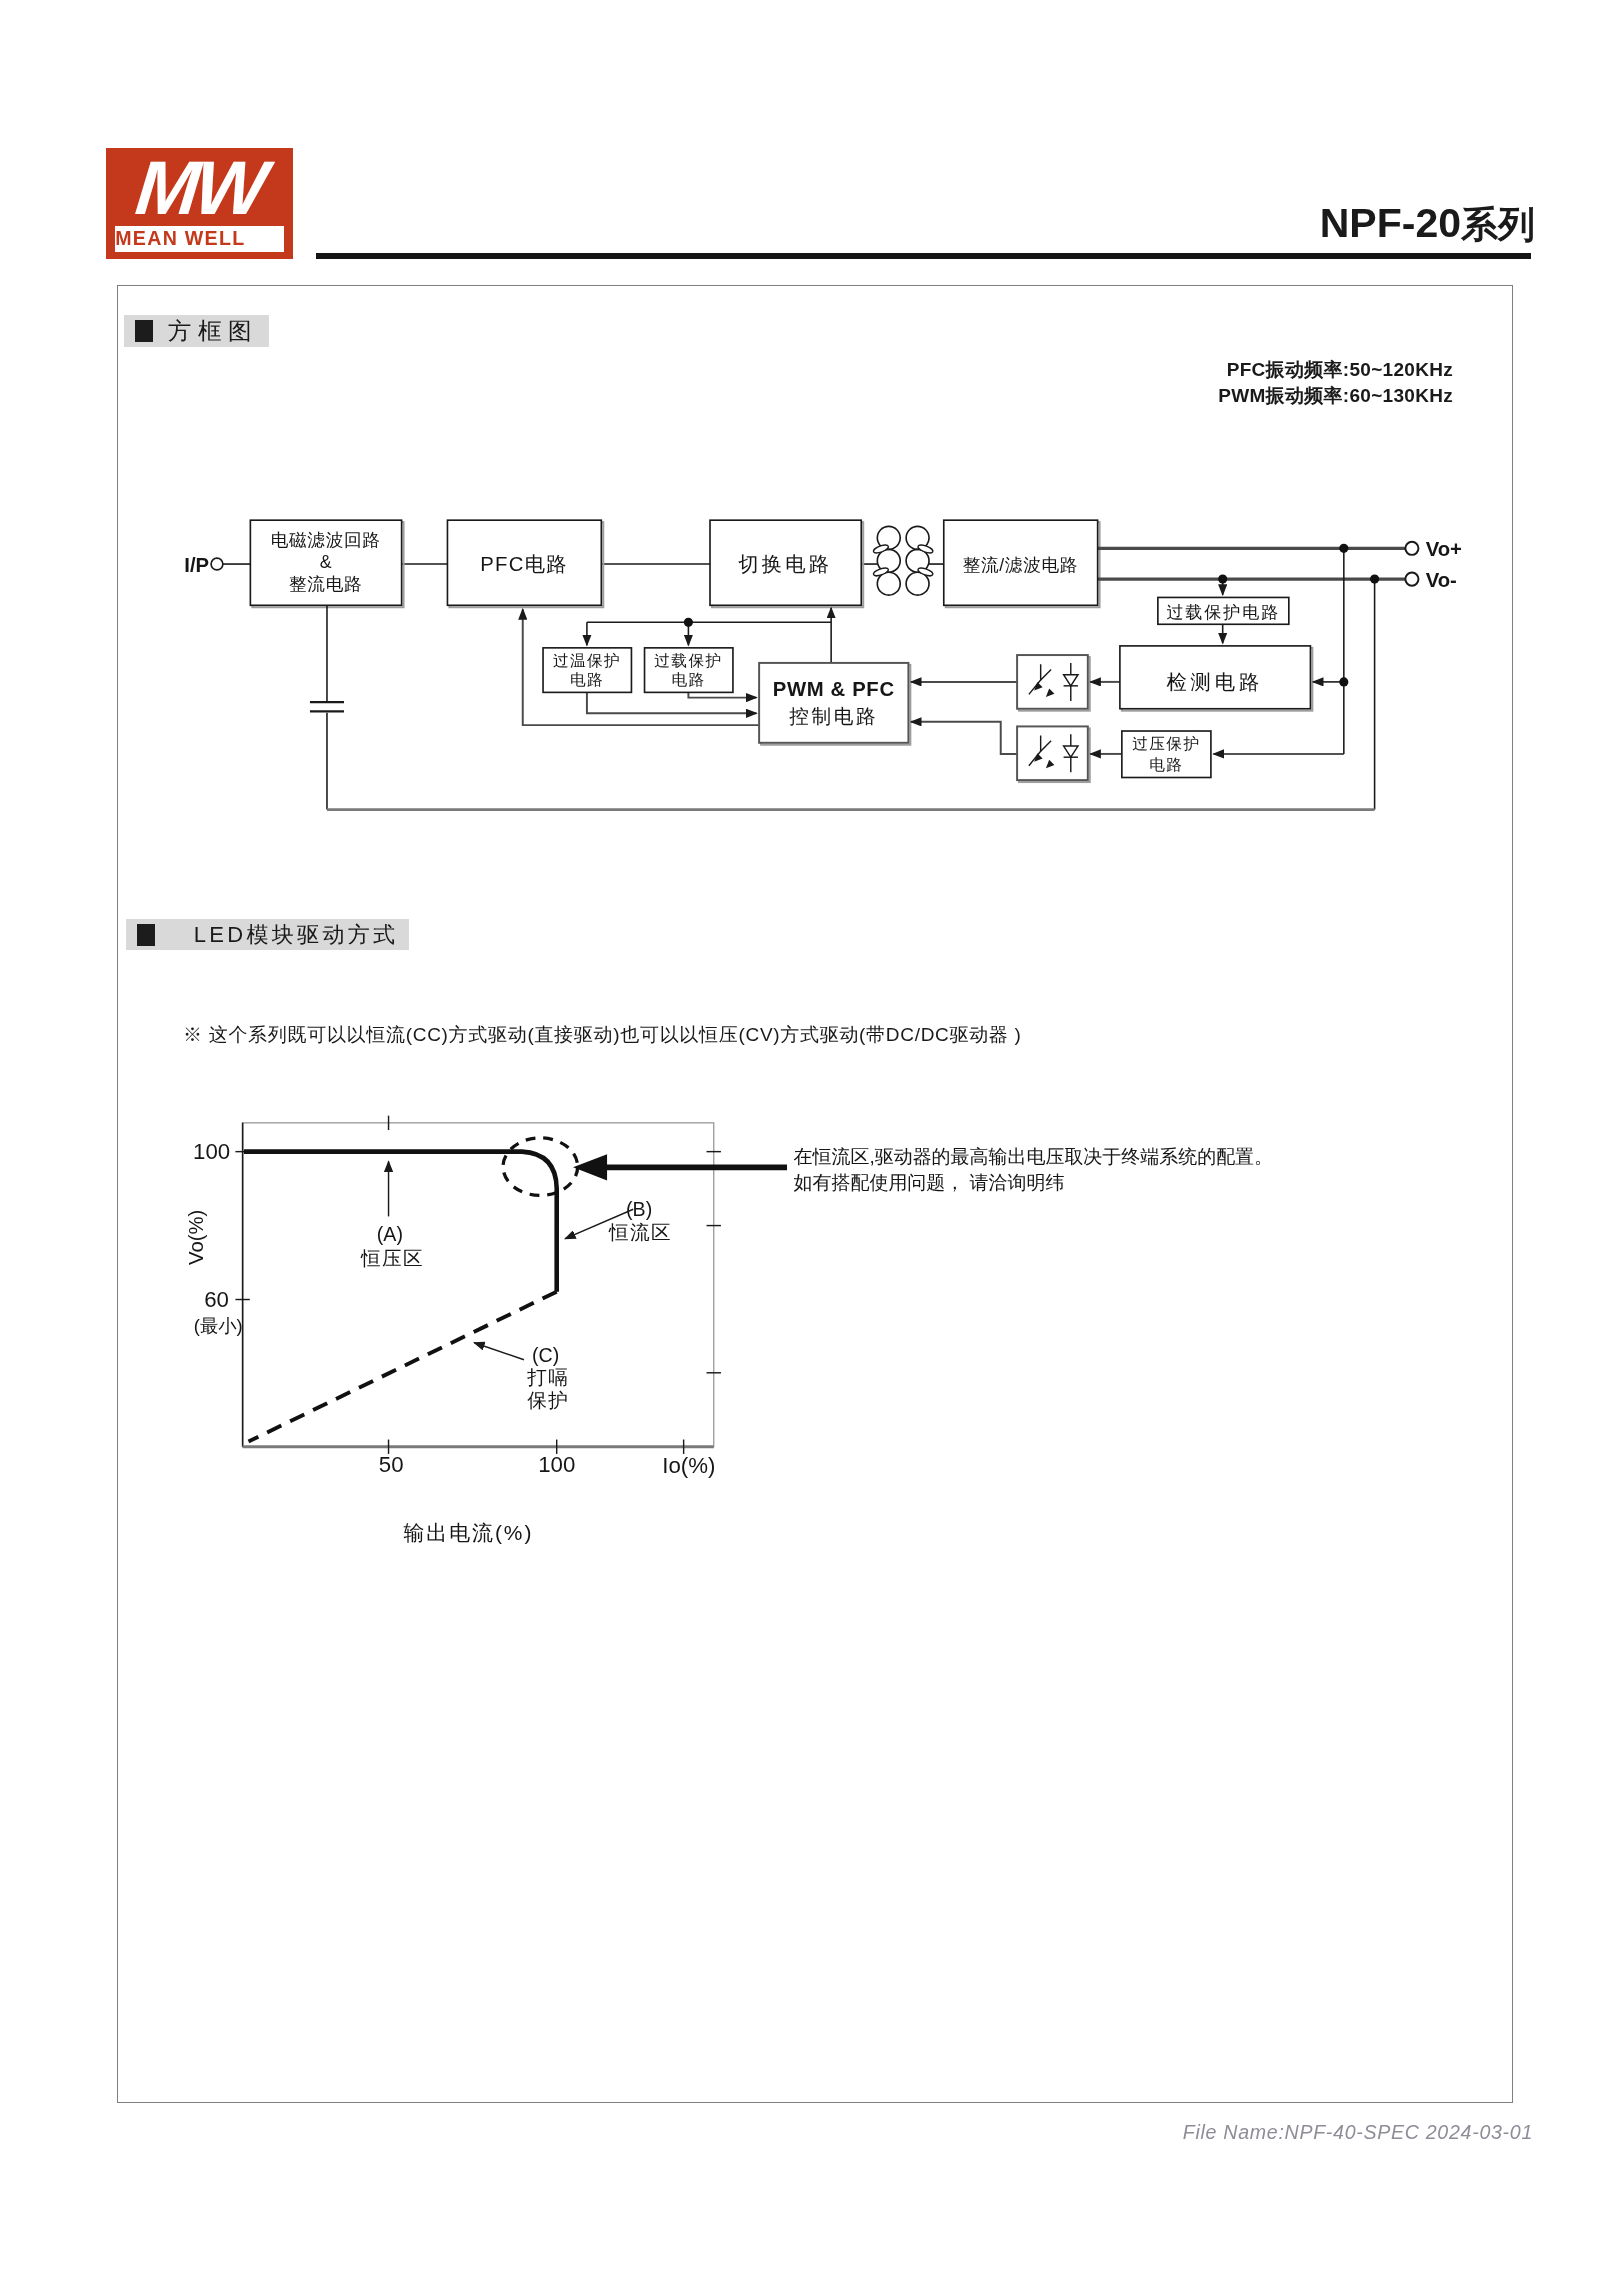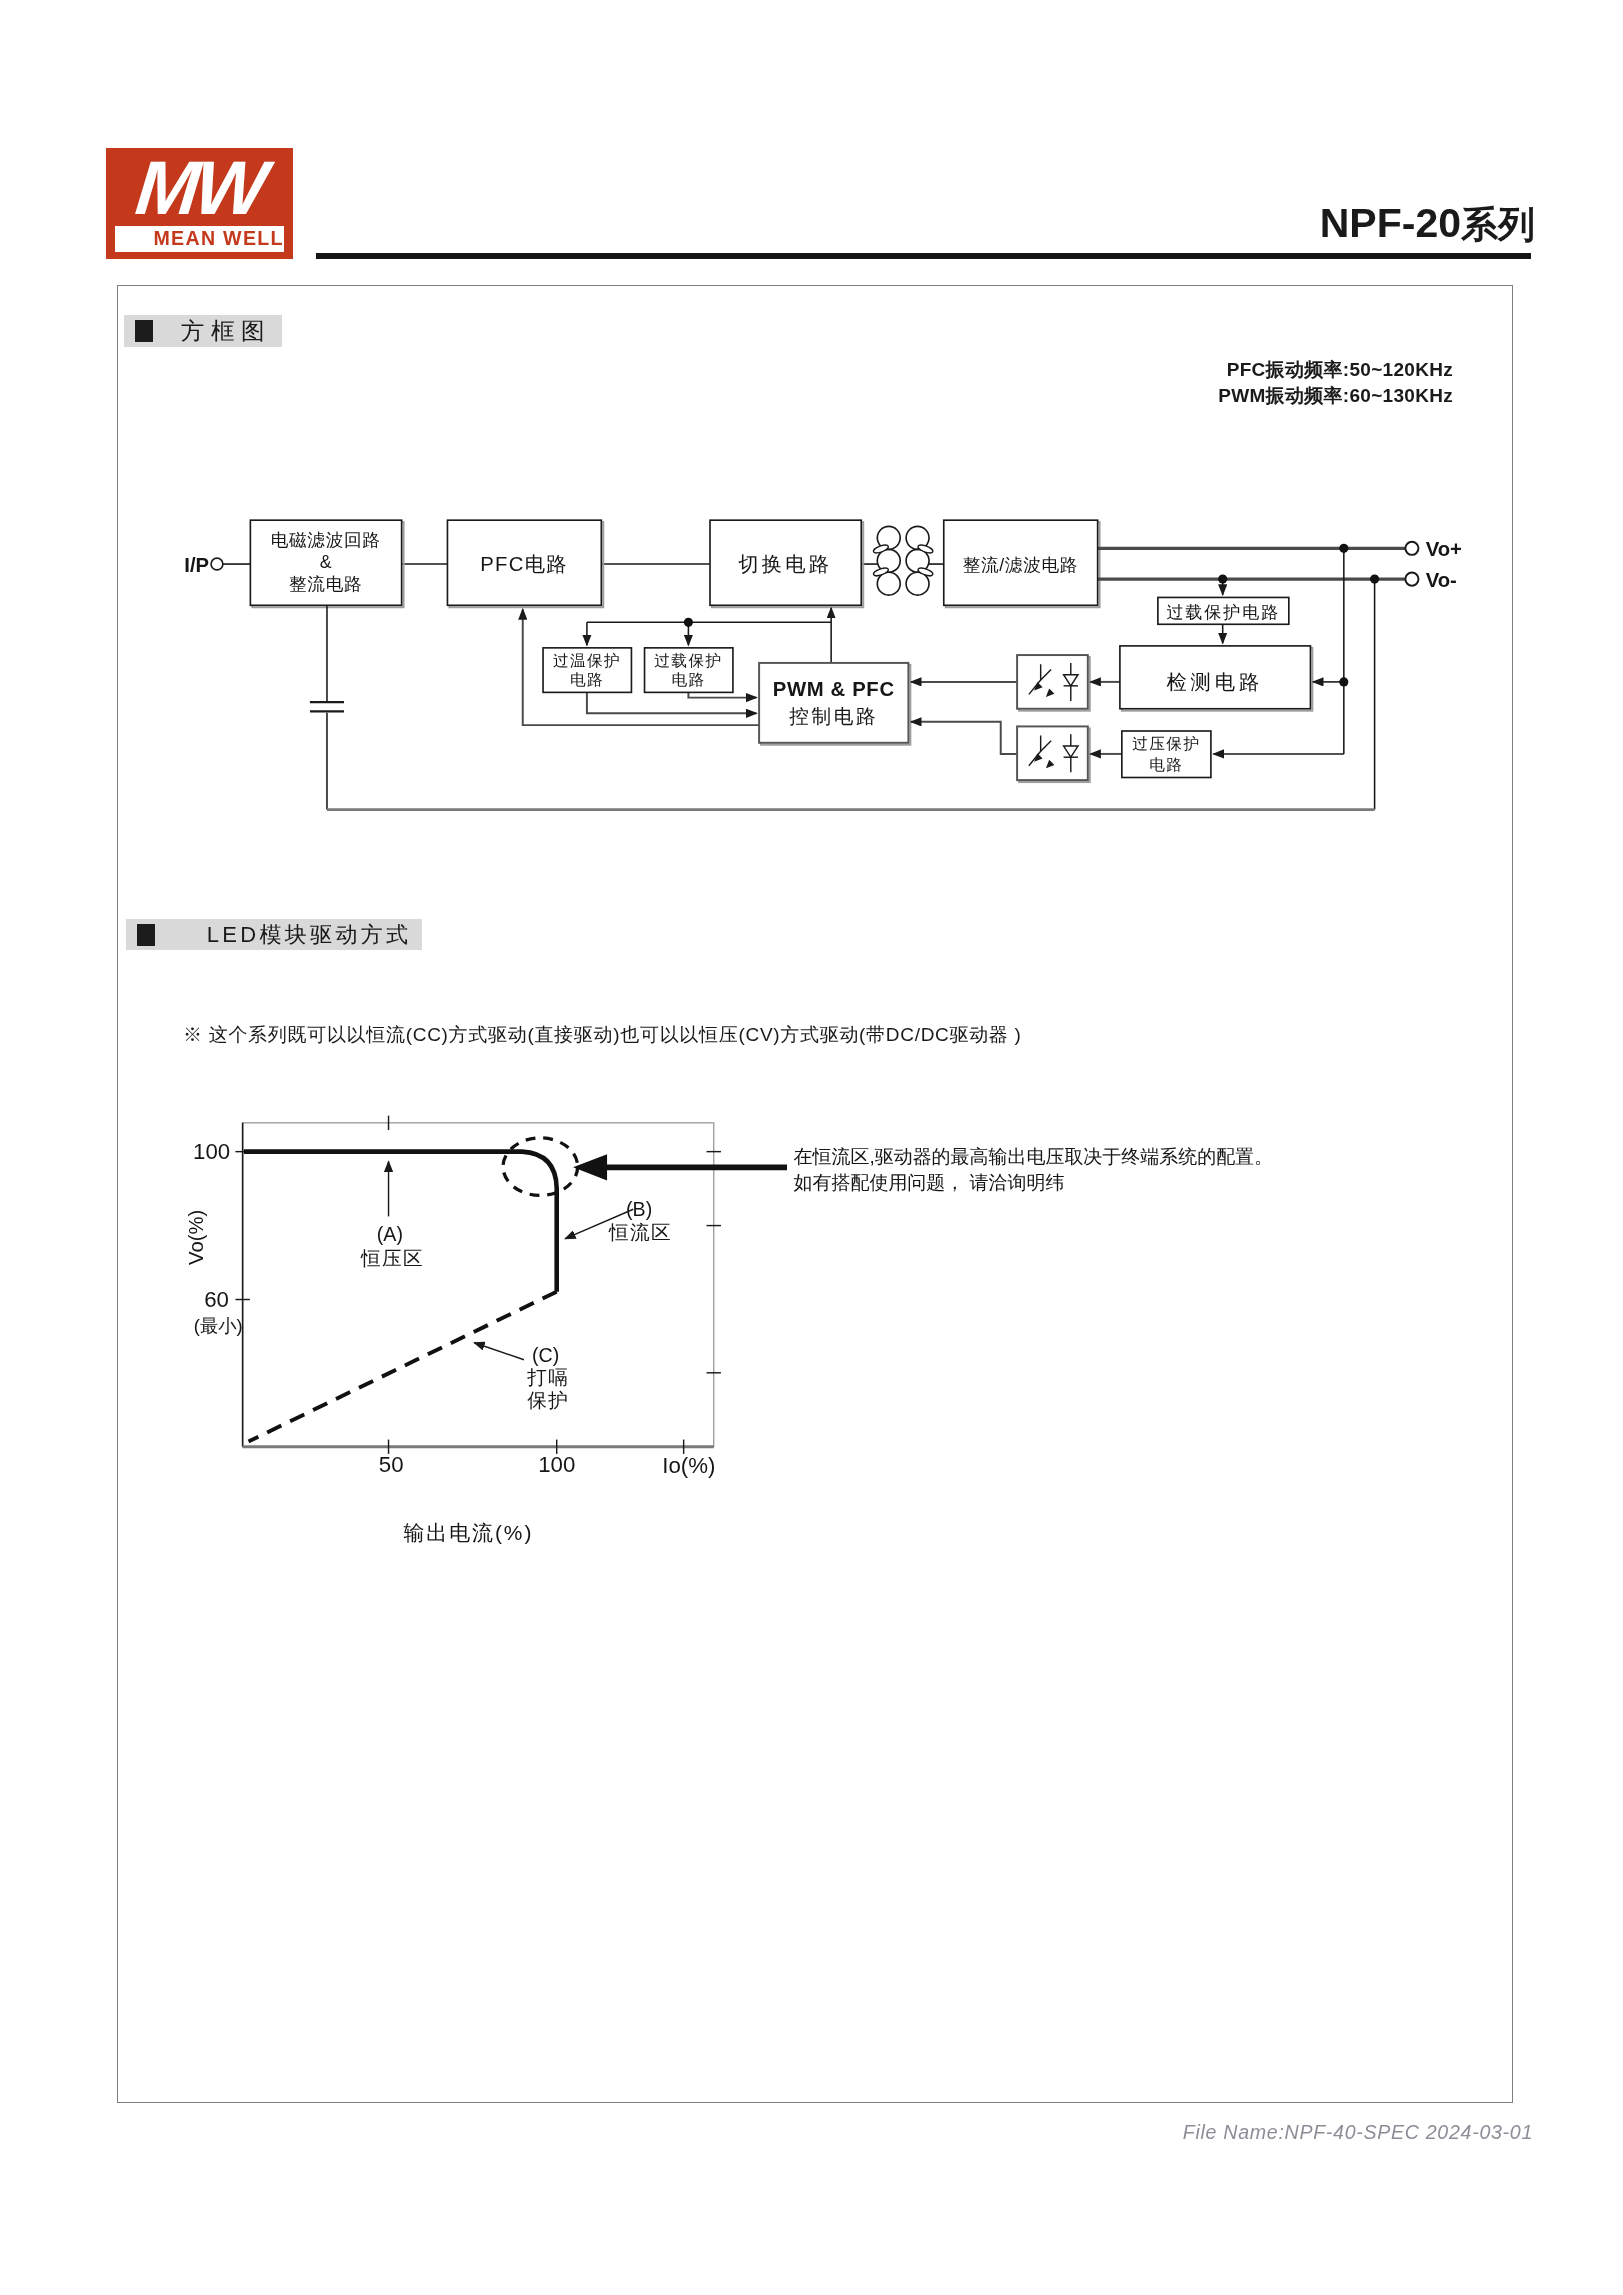--- a/index.html
+++ b/index.html
@@ -3,29 +3,29 @@
 <meta charset="utf-8">
 <style>
   html,body{margin:0;padding:0;background:#e8e8e8;}
   .page{position:relative;width:1623px;height:2295px;background:#ffffff;overflow:hidden;
         font-family:"Liberation Sans",sans-serif;color:#1a1a1a;}
   
   .logo{position:absolute;left:106px;top:148px;width:187px;height:111px;background:#c4391b;}
   .logo-mw{position:absolute;top:0px;left:0;right:0;text-align:center;font-size:76px;line-height:79px;
            font-weight:bold;font-style:italic;color:#ffffff;letter-spacing:-4.6px;transform:skewX(-6deg);}
   .logo-strip{position:absolute;left:9.2px;right:9.2px;bottom:7.2px;height:26px;background:#ffffff;
-              display:flex;align-items:center;justify-content:flex-end;}
+              display:flex;align-items:center;justify-content:flex-start;}
   .logo-brand{color:#c4391b;font-weight:bold;font-size:19.6px;letter-spacing:1.3px;}
   .doc-title{position:absolute;left:316px;top:202px;font-size:37px;letter-spacing:2px;font-weight:500;white-space:nowrap;}
   .doc-series{position:absolute;right:88px;top:200px;font-size:41px;font-weight:bold;white-space:nowrap;}
   .doc-series .suffix{font-size:37px;}
   .title-rule{position:absolute;left:316px;top:253px;width:1215px;height:5.9px;background:#151515;}
   
   .content-frame{position:absolute;left:117px;top:285px;width:1394px;height:1816px;border:1.3px solid #7f7f7f;}
-  .section-label{position:absolute;background:#d9d9d9;display:flex;align-items:center;padding:0 10.5px;gap:28px;}
+  .section-label{position:absolute;background:#d9d9d9;display:flex;align-items:center;padding:0 10.5px;gap:15px;}
   .section-square{width:18.3px;height:22px;background:#1c1c1c;flex:0 0 auto;}
   #label-block-diagram{left:124px;top:315px;height:32px;}
   #label-block-diagram .section-text{font-size:23.6px;letter-spacing:6.5px;}
   #label-led{left:126px;top:919px;height:31px;}
   #label-led .section-text{font-size:22px;letter-spacing:3.3px;margin-left:24px;}
   .freq-note{position:absolute;right:170px;top:357px;text-align:right;font-size:19px;font-weight:700;
              line-height:25.5px;letter-spacing:0.3px;}
   .note-text{position:absolute;left:183px;top:1022px;font-size:19px;letter-spacing:0.7px;white-space:nowrap;}
   .footer-note{position:absolute;right:90px;top:2121px;font-size:19.6px;font-style:italic;color:#8d8d97;letter-spacing:0.7px;}
   .diagram-svg{position:absolute;left:124px;top:484px;}

